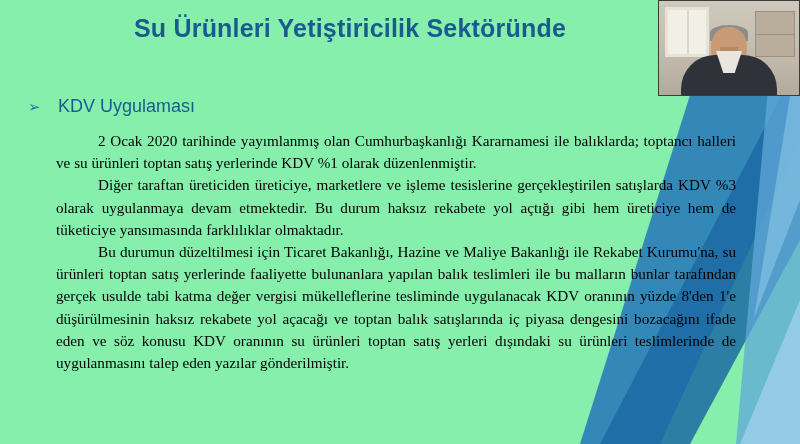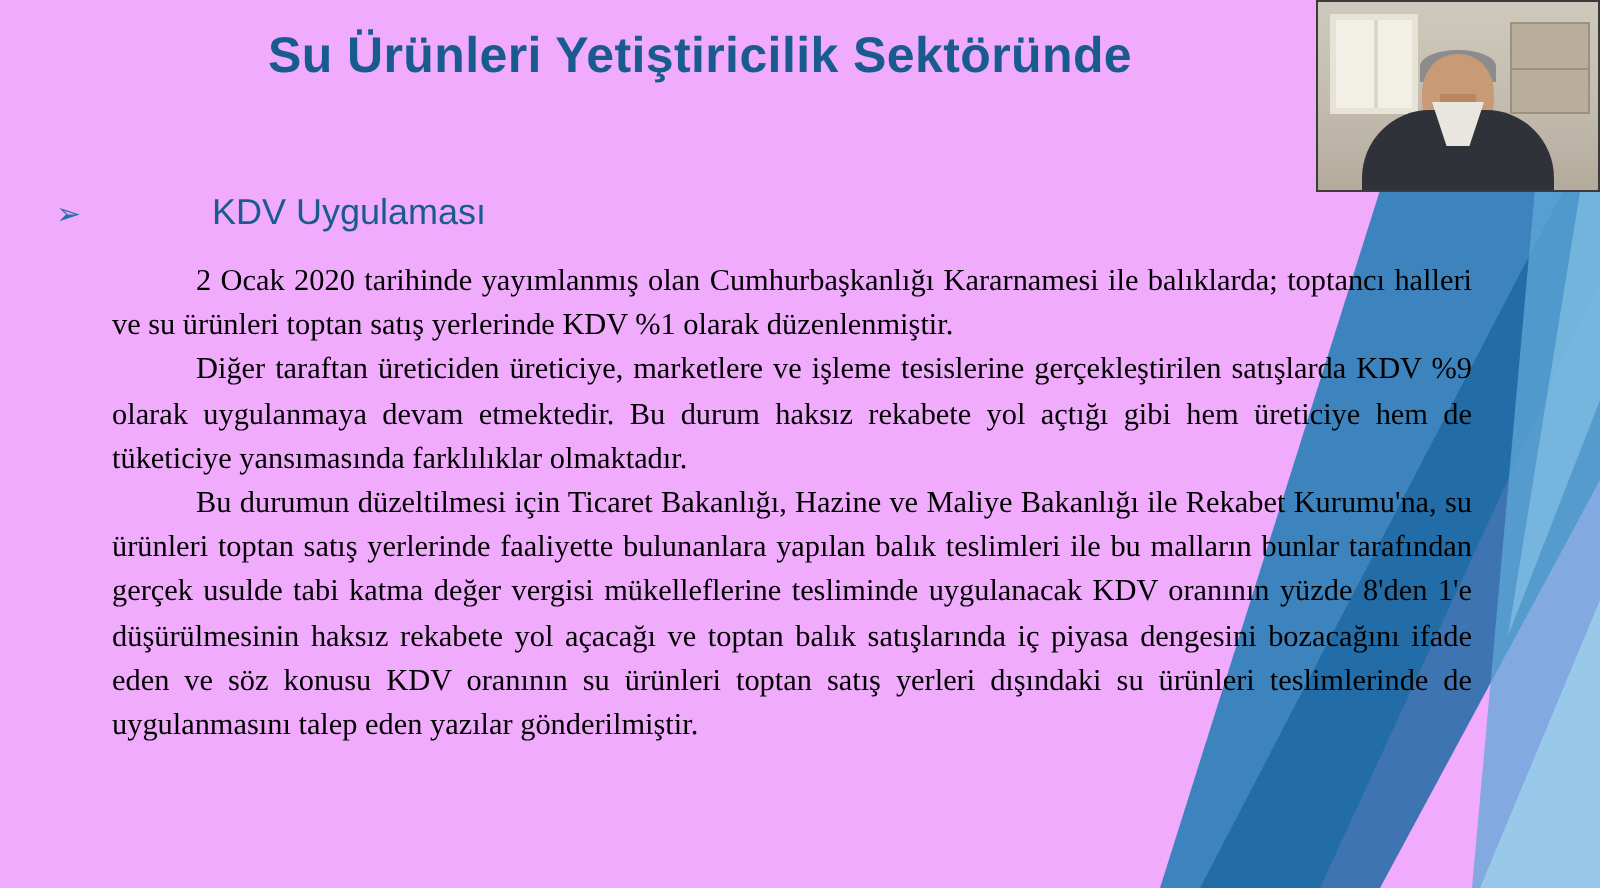--- a/index.html
+++ b/index.html
@@ -10,21 +10,21 @@
     width: 800px;
     height: 444px;
     overflow: hidden;
     background: #ffffff;
     font-family: "Liberation Serif", serif;
   }
   #slide {
     position: relative;
     width: 800px;
     height: 444px;
-    background: #f0abfc;
+    background: #86efac;
     overflow: hidden;
   }
   
   .deco {
     position: absolute;
     top: 0;
     right: 0;
     width: 260px;
     height: 444px;
     overflow: hidden;
@@ -62,21 +62,20 @@
   }
   .bullet-arrow {
     font-size: 15px;
     color: #2b6ea8;
     width: 30px;
     display: inline-block;
   }
   .bullet-text {
     font-size: 18px;
     color: #1a5b8f;
-    margin-left: 48px;
   }
   
   .body-text {
     position: absolute;
     left: 56px;
     top: 130px;
     width: 680px;
     font-family: "Liberation Serif", serif;
     font-size: 15.2px;
     line-height: 1.46;
@@ -212,21 +211,21 @@
     <span class="title-line">Su Ürünleri Yetiştiricilik Sektöründe</span>
   </div>
 
   <div class="bullet-row">
     <span class="bullet-arrow">➢</span>
     <span class="bullet-text">KDV Uygulaması</span>
   </div>
 
   <div class="body-text">
     <p>2 Ocak 2020 tarihinde yayımlanmış olan Cumhurbaşkanlığı Kararnamesi ile balıklarda; toptancı halleri ve su ürünleri toptan satış yerlerinde KDV %1 olarak düzenlenmiştir.</p>
-    <p>Diğer taraftan üreticiden üreticiye, marketlere ve işleme tesislerine gerçekleştirilen satışlarda KDV %9 olarak uygulanmaya devam etmektedir. Bu durum haksız rekabete yol açtığı gibi hem üreticiye hem de tüketiciye yansımasında farklılıklar olmaktadır.</p>
+    <p>Diğer taraftan üreticiden üreticiye, marketlere ve işleme tesislerine gerçekleştirilen satışlarda KDV %3 olarak uygulanmaya devam etmektedir. Bu durum haksız rekabete yol açtığı gibi hem üreticiye hem de tüketiciye yansımasında farklılıklar olmaktadır.</p>
     <p>Bu durumun düzeltilmesi için Ticaret Bakanlığı, Hazine ve Maliye Bakanlığı ile Rekabet Kurumu'na, su ürünleri toptan satış yerlerinde faaliyette bulunanlara yapılan balık teslimleri ile bu malların bunlar tarafından gerçek usulde tabi katma değer vergisi mükelleflerine tesliminde uygulanacak KDV oranının yüzde 8'den 1'e düşürülmesinin haksız rekabete yol açacağı ve toptan balık satışlarında iç piyasa dengesini bozacağını ifade eden ve söz konusu KDV oranının su ürünleri toptan satış yerleri dışındaki su ürünleri teslimlerinde de uygulanmasını talep eden yazılar gönderilmiştir.</p>
   </div>
 
   <div class="video-overlay">
     <div class="vid-wall"></div>
     <div class="vid-window"></div>
     <div class="vid-cabinet"></div>
     <div class="vid-person-hair"></div>
     <div class="vid-person-head"></div>
     <div class="vid-person-neck"></div>

